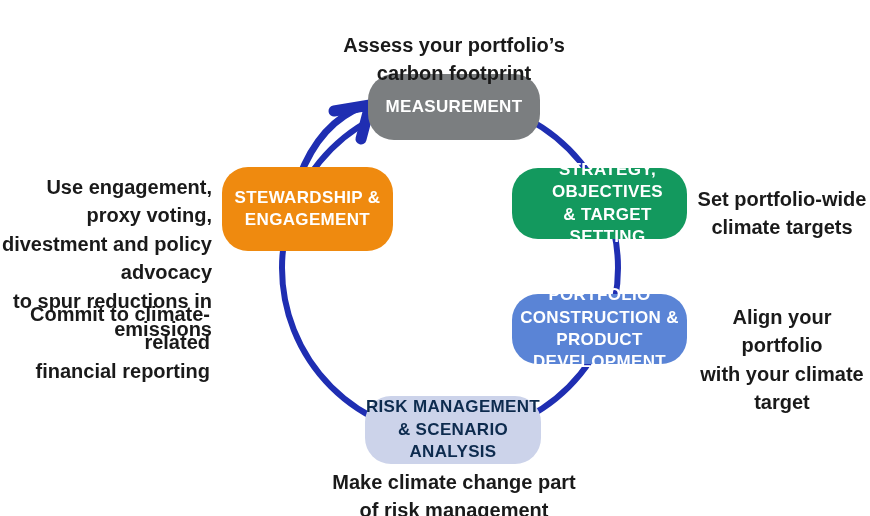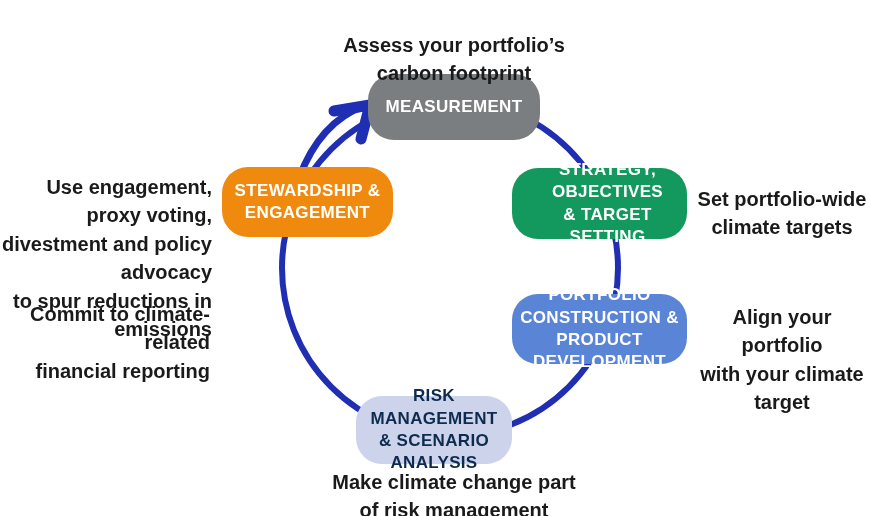--- a/index.html
+++ b/index.html
@@ -46,23 +46,23 @@
     white-space: pre-line;
   }
   .ann-center { text-align: center; }
   .ann-left   { text-align: center; }
   .ann-right  { text-align: right; }
 
   
   .stage-measurement { left: 368px; top: 74px;  width: 172px; height: 66px; }
   .stage-strategy    { left: 512px; top: 168px; width: 175px; height: 71px; }
   .stage-portfolio   { left: 512px; top: 294px; width: 175px; height: 70px; }
-  .stage-risk        { left: 356px; top: 396px; width: 156px; height: 68px; }
+  .stage-risk        { left: 365px; top: 396px; width: 176px; height: 68px; }
   .stage-reporting   { left: 221px; top: 291px; width: 172px; height: 66px; }
-  .stage-stewardship { left: 222px; top: 167px; width: 171px; height: 70px; }
+  .stage-stewardship { left: 222px; top: 167px; width: 171px; height: 84px; }
 
   
   .ann-measurement { left: 329px; top: 31px;  width: 250px; }
   .ann-strategy    { left: 697px; top: 185px; width: 170px; }
   .ann-portfolio   { left: 697px; top: 303px; width: 170px; }
   .ann-risk        { left: 329px; top: 468px; width: 250px; }
   .ann-reporting   { left: 0px;   top: 300px; width: 210px; }
   .ann-stewardship { left: 0px;   top: 173px; width: 212px; }
 </style>
 </head>

